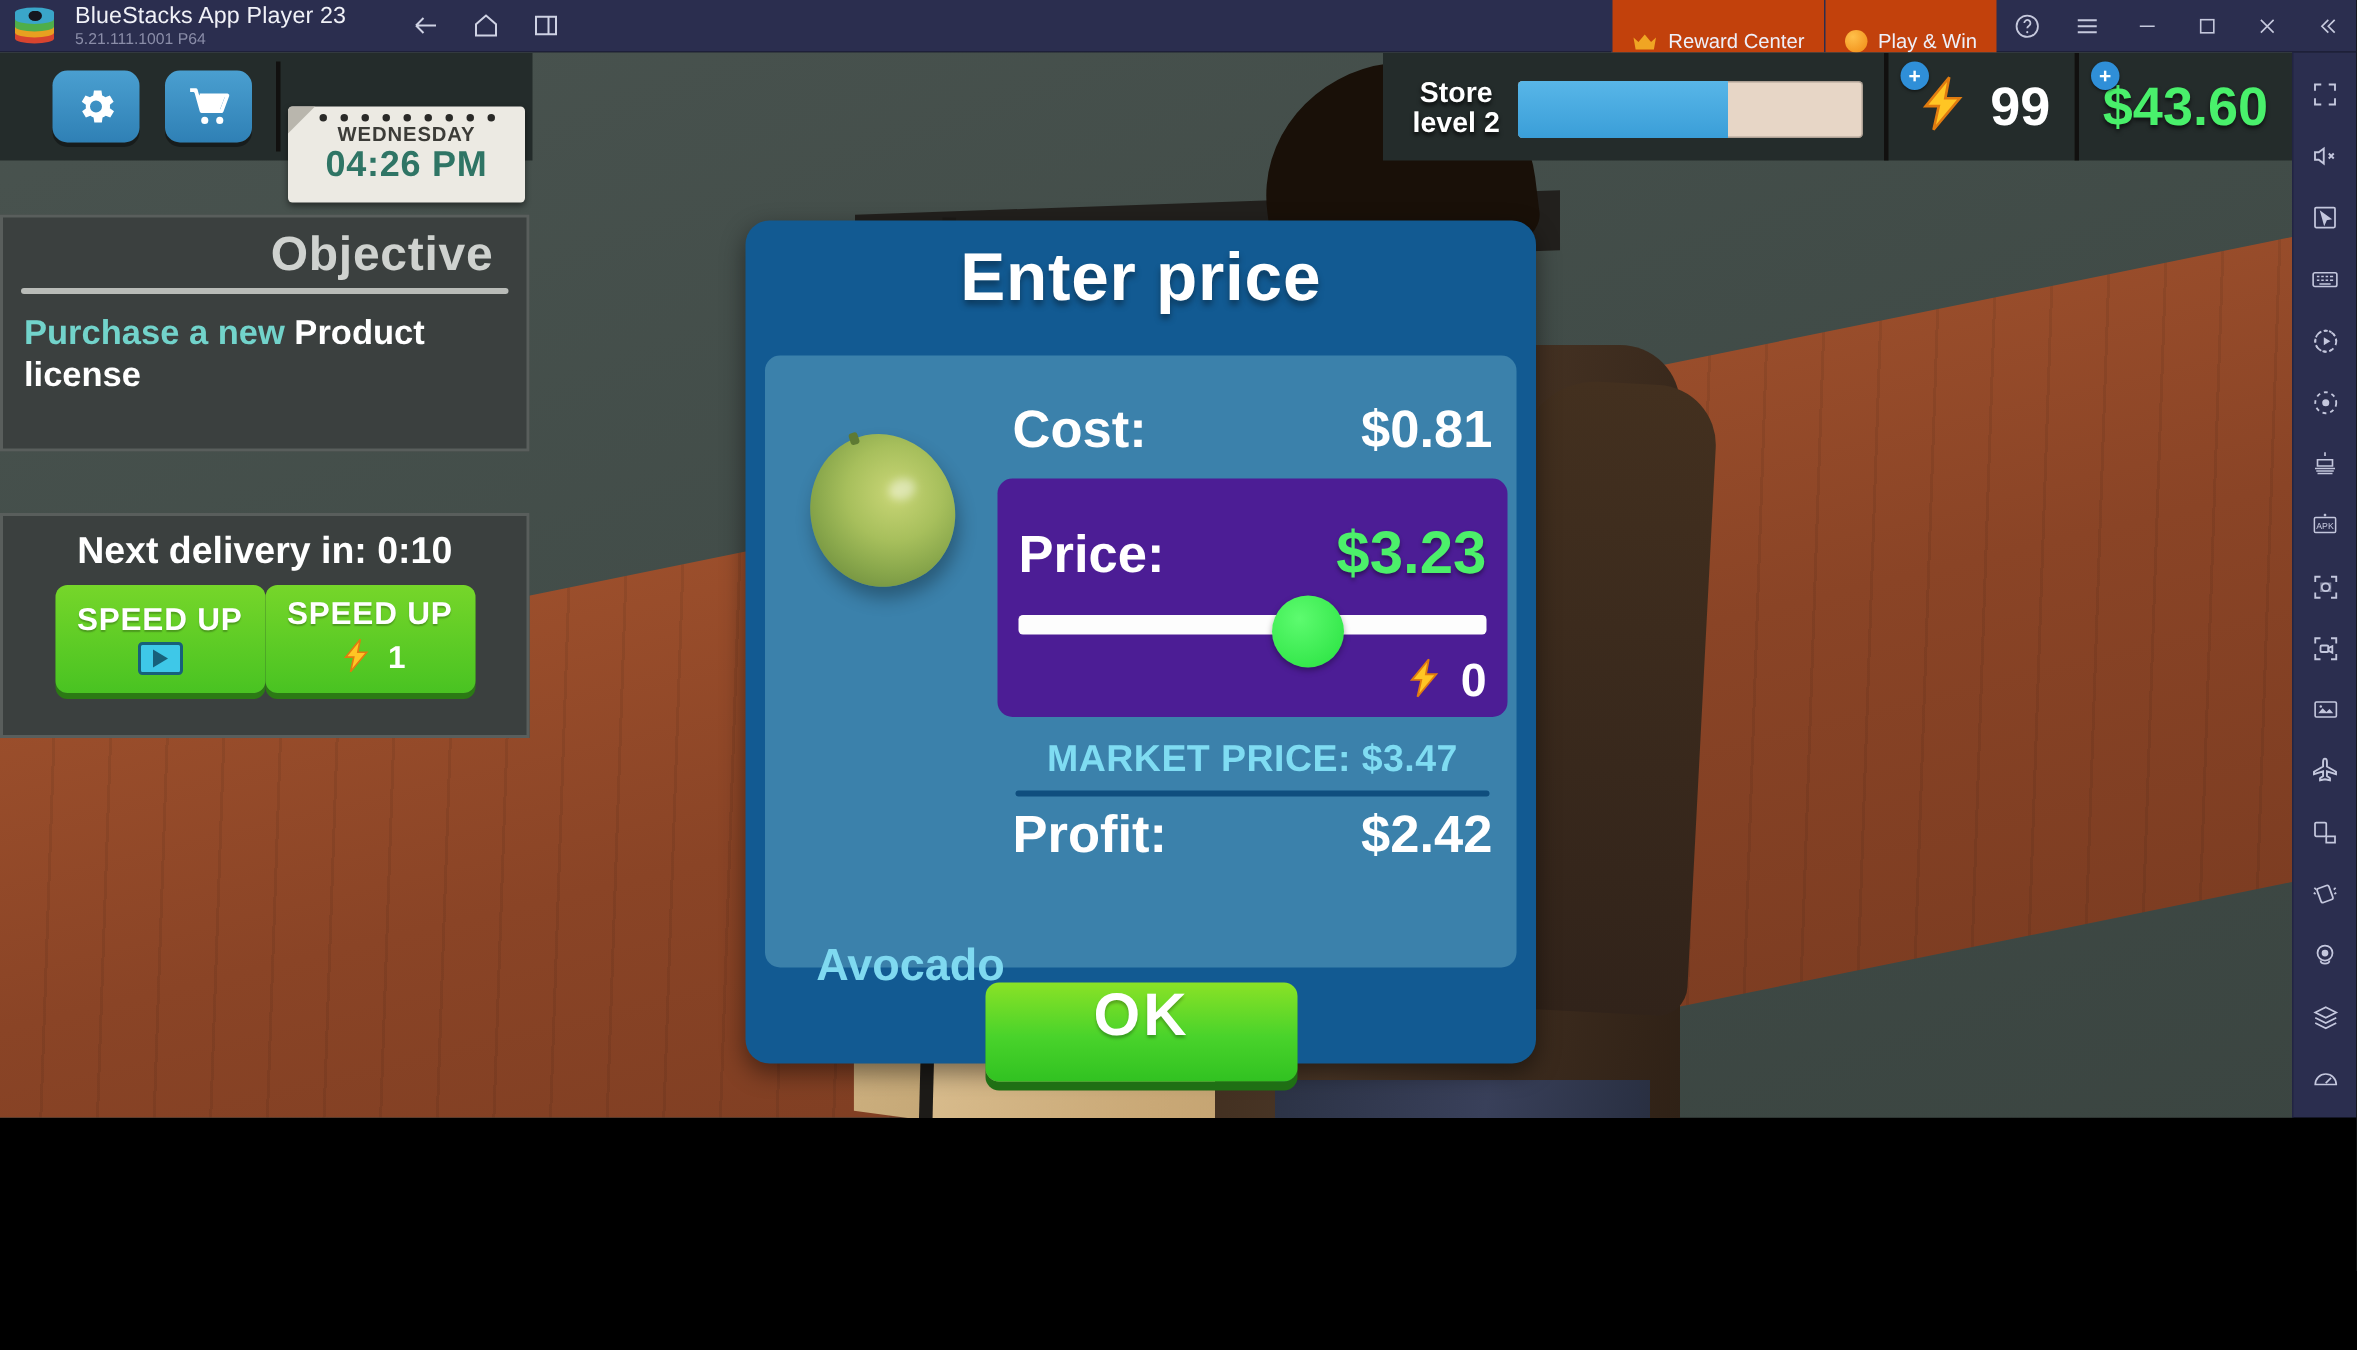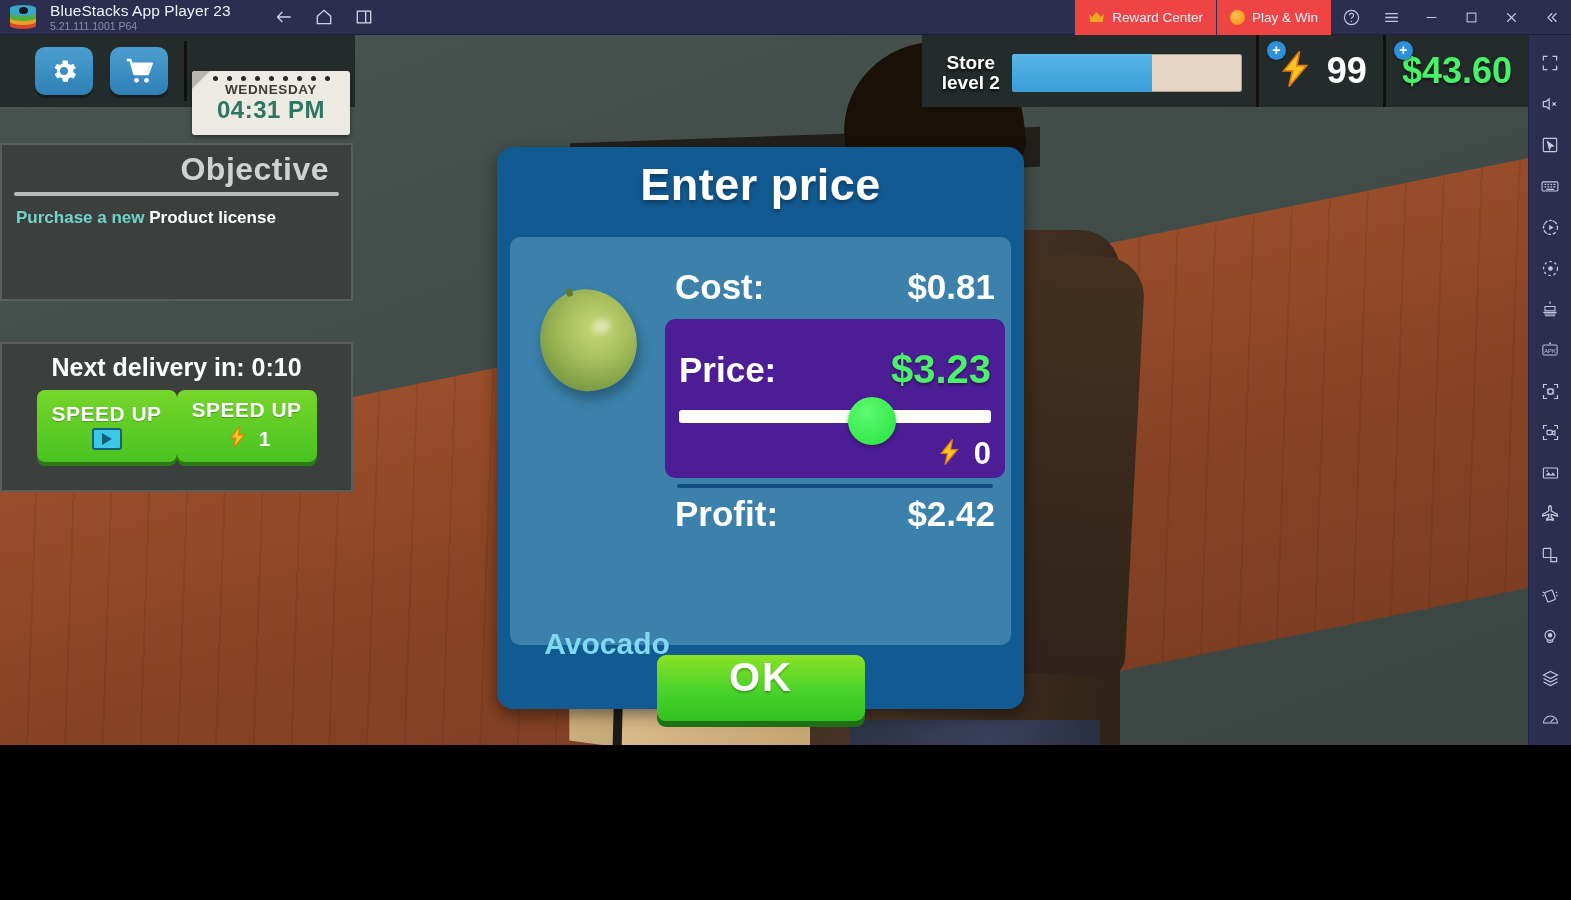--- a/index.html
+++ b/index.html
@@ -24,22 +24,22 @@
   .bs-logo .l4{ width:26px;height:11px; top:1px;  background:#3aa6c9; }
   .bs-logo .eye{ position:absolute; left:9px; top:3px; width:9px;height:7px;
     background:#15161f; border-radius:50%; z-index:5;}
   .bs-title-wrap{ margin-left:14px; line-height:1; }
   .bs-title{ color:#f0f1f7; font-size:15.5px; letter-spacing:.1px; }
   .bs-ver{ color:#8a8da8; font-size:10.5px; margin-top:3px; }
   .nav-icons{ display:flex; align-items:center; gap:18px; margin-left:42px; }
   .nav-ic{ width:22px;height:22px; display:flex;align-items:center;justify-content:center;
     color:#cfd2e4; cursor:pointer; }
   .tb-right{ position:absolute; right:0; top:0; height:35px; display:flex; align-items:center; }
-  .tb-chip{ height:35px; display:flex; align-items:center; gap:7px; padding:16px 13px;
-    background:#ef4444; color:#eef0fa; font-size:13.5px; cursor:pointer;
+  .tb-chip{ height:35px; display:flex; align-items:flex-end; gap:7px; padding:0 13px;
+    background:#c2410c; color:#eef0fa; font-size:13.5px; cursor:pointer;
     border-left:1px solid #2b2e4f;}
   .crown{ width:17px;height:13px; position:relative; }
   .orangedot{ width:15px;height:15px;border-radius:50%;
     background:radial-gradient(circle at 35% 30%, #ffc04a, #f08a14); }
   .tb-btn{ width:40px;height:35px; display:flex;align-items:center;justify-content:center;
     color:#c6c9dd; cursor:pointer; }
 
   
   .sidebar{
     position:absolute; right:0; top:35px; width:43px; height:865px;
@@ -121,21 +121,21 @@
   .cal-day{ font-size:13.5px; font-weight:bold; color:#3c3c38; letter-spacing:.6px;
     margin-top:1px; font-family:"Liberation Sans Narrow","Liberation Sans",sans-serif;}
   .cal-time{ font-size:24px; font-weight:bold; color:#2f7565; letter-spacing:.5px;
     line-height:1; margin-top:1px; }
 
   .panel{ background:#3b403f; border:2px solid #595e5c; }
   .objective{ position:absolute; left:0; top:108px; width:353px; height:158px; }
   .obj-title{ text-align:right; padding:6px 22px 0 0; color:#cfd2cf;
     font-size:32px; font-weight:bold; letter-spacing:.5px; }
   .obj-rule{ height:4px; background:#b9bcb8; margin:4px 12px 0 12px; border-radius:2px;}
-  .obj-text{ padding:12px 14px 0 14px; font-size:17px; font-weight:bold;
+  .obj-text{ padding:12px 14px 0 14px; font-size:23px; font-weight:bold;
     line-height:1.2; color:#ffffff; }
   .obj-text .hl{ color:#72d3cb; }
 
   .delivery{ position:absolute; left:0; top:283px; width:353px; height:150px;margin-top:24px; }
   .del-title{ text-align:center; color:#fff; font-size:25px; font-weight:bold; padding-top:9px; }
   .del-btns{ display:flex; justify-content:center; margin-top:8px; }
   .speedup{ width:140px; height:72px; border-radius:8px;
     background:linear-gradient(180deg,#76d62a 0%,#49c322 100%);
     box-shadow:0 4px 0 #2b7a14; cursor:pointer;
     display:flex; flex-direction:column; align-items:center; justify-content:center; gap:2px;}
@@ -346,21 +346,21 @@
             <i></i>
             <i></i>
             <i></i>
             <i></i>
             <i></i>
             <i></i>
             <i></i>
             <i></i>
           </div>
         <div class="cal-day">WEDNESDAY</div>
-        <div class="cal-time">04:31 PM</div>
+        <div class="cal-time">04:26 PM</div>
       </div>
 
       <div class="hud-right">
         <div class="store-lvl">
           <div class="txt">
             <div>Store</div>
             <div>level 2</div>
           </div>
           <div class="lvl-bar">
             <div class="lvl-fill" id="lvlfill" style="width: 61%;"></div>
@@ -443,20 +443,21 @@
             <div class="cost-bolt">
               <span>
                 <svg width="34" height="30" viewBox="0 0 24 24">
                   <path d="M14 2L5 13h5l-2 9 10-12h-5.5z" fill="#ffc524" stroke="#e07b10" stroke-width="1"></path>
                 </svg>
               </span>
               <span class="n">0</span>
             </div>
           </div>
 
+          <div class="market">MARKET PRICE: $3.47</div>
           <div class="hrule"></div>
 
           <div class="row-line" style="margin-top:6px">
             <span class="k">Profit:</span>
             <span class="v">$2.42</span>
           </div>
         </div>
       </div>
 
       <div class="okbtn">

